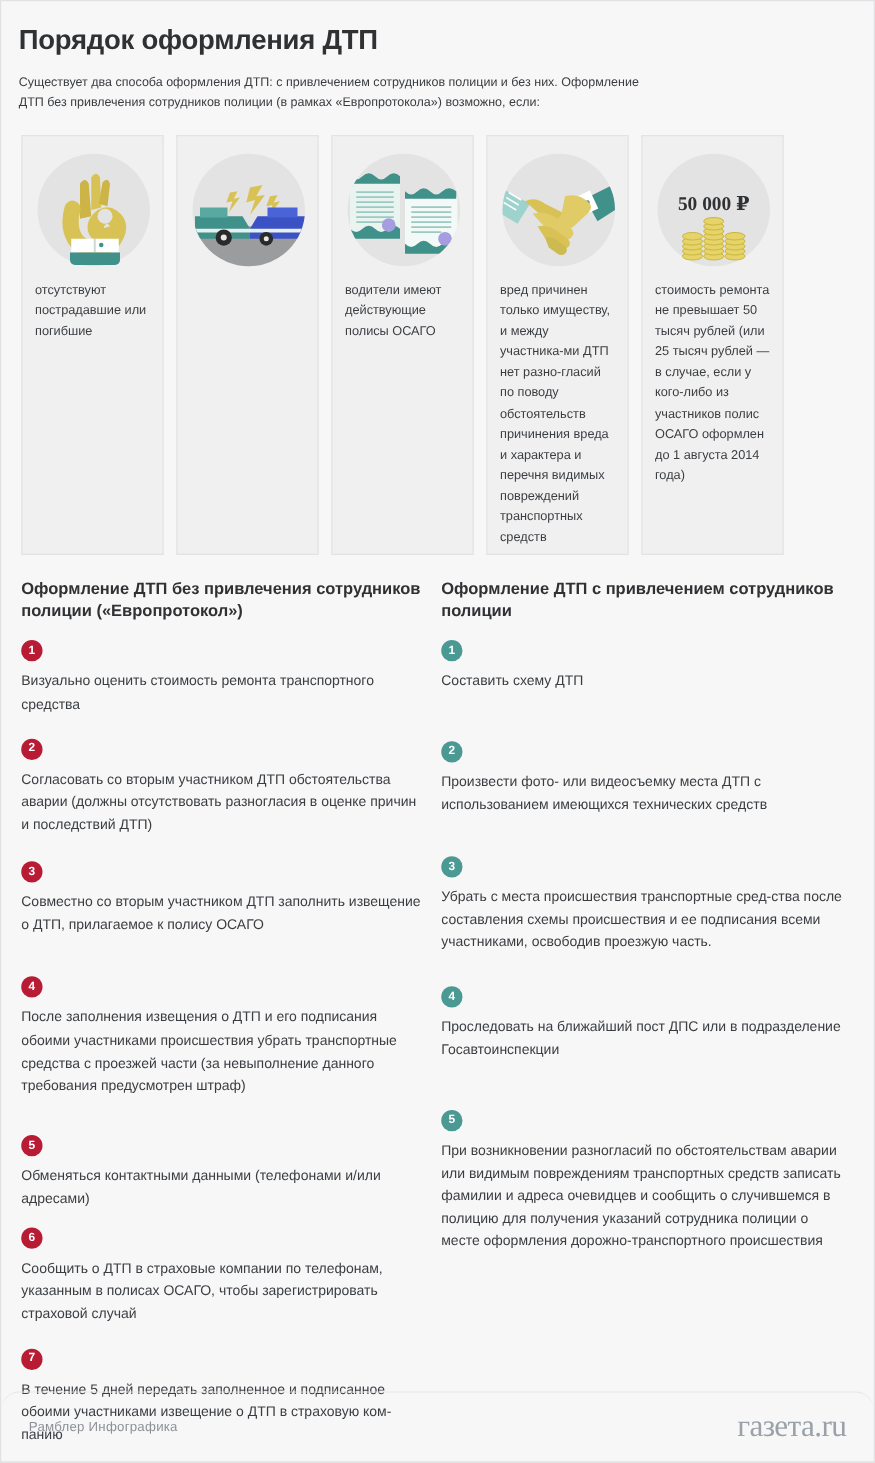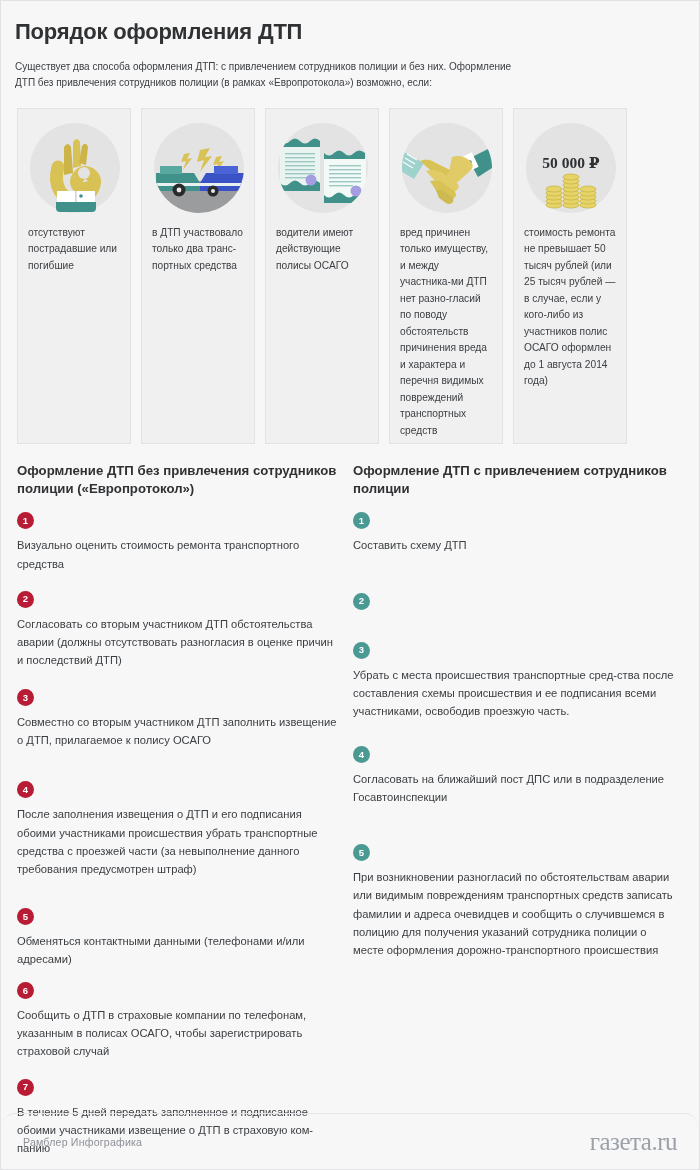--- a/index.html
+++ b/index.html
@@ -193,21 +193,20 @@
             <path d="M92 52 h-38 l-6 10 v8 h44 z" fill="#3b52c4"></path>
             <rect x="62" y="45" width="24" height="8" fill="#4a63d6"></rect>
             <rect x="48" y="62" width="44" height="3" fill="#e8f0ef"></rect>
             <circle cx="27" cy="69" r="6.5" fill="#2a2a2a"></circle>
             <circle cx="27" cy="69" r="2.4" fill="#e8e8e8"></circle>
             <circle cx="61" cy="70" r="5.5" fill="#2a2a2a"></circle>
             <circle cx="61" cy="70" r="2" fill="#e8e8e8"></circle>
           </g>
         </svg>
       </div>
-      <div class="card-text">в ДТП участвовало только два транс-портных средства</div>
     </div>
 
     <div class="card">
       <div class="card-icon-wrap">
         <svg viewBox="0 0 94 94" width="94" height="94">
           <defs>
               <clipPath id="dc">
                 <circle cx="47" cy="47" r="45"></circle>
               </clipPath>
             </defs>
@@ -352,28 +351,29 @@
 
     <div class="col">
       <div class="col-title">Оформление ДТП с привлечением сотрудников полиции</div>
 
       <div class="step">
         <div class="badge badge-teal">1</div>
         <div class="step-text">Составить схему ДТП</div>
       </div>
       <div class="step" style="margin-top:38px">
         <div class="badge badge-teal">2</div>
+        <div class="step-text">Произвести фото- или видеосъемку места ДТП с использованием имеющихся технических средств</div>
       </div>
       <div class="step" style="margin-top:32px">
         <div class="badge badge-teal">3</div>
         <div class="step-text">Убрать с места происшествия транспортные сред-ства после составления схемы происшествия и ее подписания всеми участниками, освободив проезжую часть.</div>
       </div>
       <div class="step" style="margin-top:26px">
         <div class="badge badge-teal">4</div>
-        <div class="step-text">Согласовать на ближайший пост ДПС или в подразделение Госавтоинспекции</div>
+        <div class="step-text">Проследовать на ближайший пост ДПС или в подразделение Госавтоинспекции</div>
       </div>
       <div class="step" style="margin-top:38px">
         <div class="badge badge-teal">5</div>
         <div class="step-text">При возникновении разногласий по обстоятельствам аварии или видимым повреждениям транспортных средств записать фамилии и адреса очевидцев и сообщить о случившемся в полицию для получения указаний сотрудника полиции о месте оформления дорожно-транспортного происшествия</div>
       </div>
     </div>
   </div>
 
   <div class="footer">
     <div class="footer-credit">Рамблер Инфографика</div>

